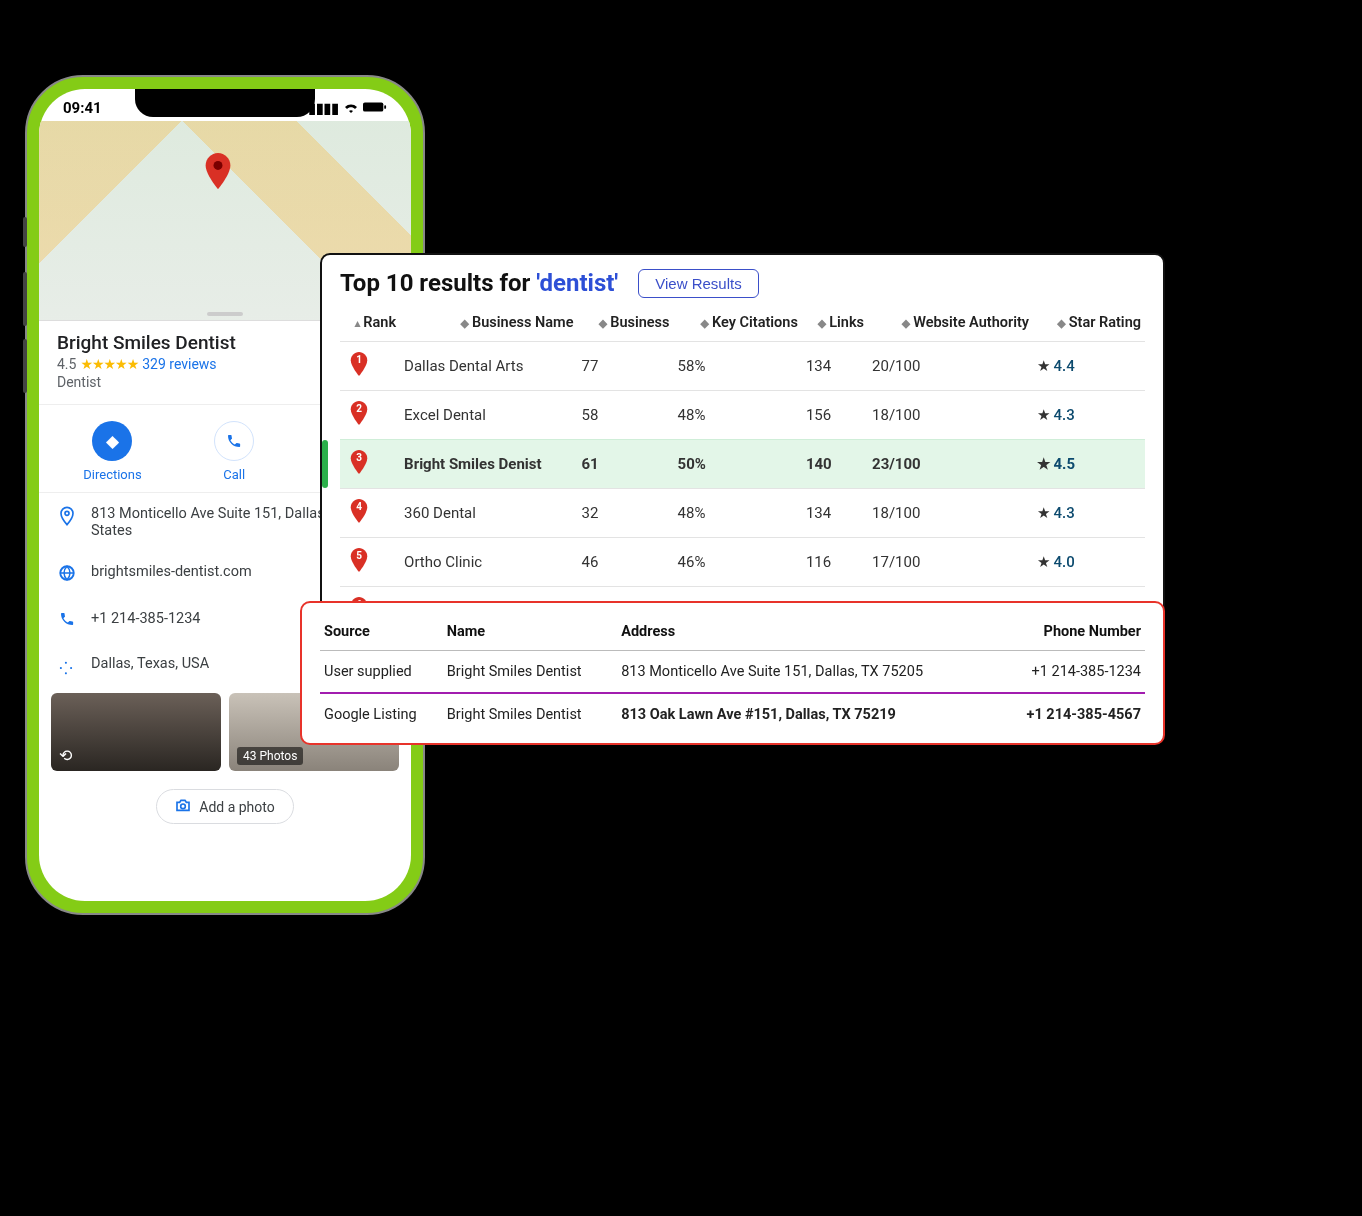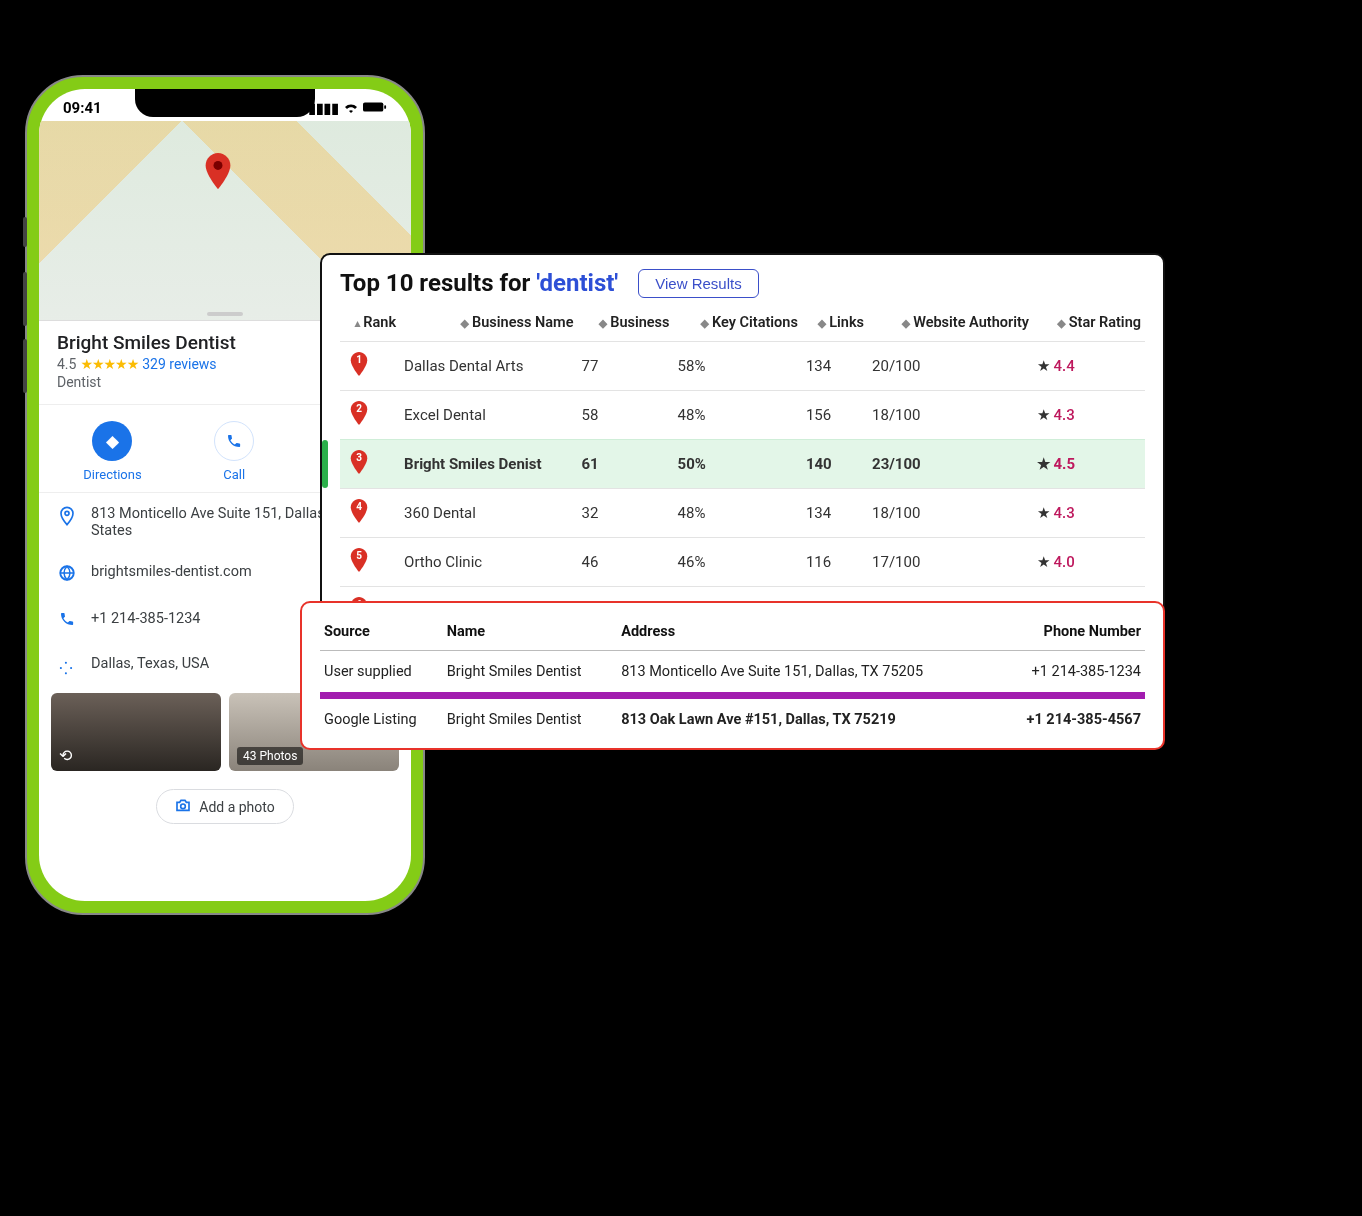--- a/index.html
+++ b/index.html
@@ -246,21 +246,21 @@
     position:relative;
     margin-left:6px;
   }
   .rank-pin svg { width:18px; height:24px; display:block;}
   .rank-pin .num{
     position:absolute; top:2px; left:0; right:0;
     text-align:center;
     color:#fff; font-size:10px; font-weight:700;
   }
   .star-cell { color:#f5b301; }
-  .star-cell .val { color:#be185d; margin-left:3px; font-weight:500;}
+  .star-cell .val { color:#0c4a6e; margin-left:3px; font-weight:500;}
   tr.highlight .star-cell .val { font-weight:700;}
 
   
   .nap-panel {
     position:absolute;
     left:300px;
     top:601px;
     width:865px;
     background:#fff;
     border:2.5px solid #e8332a;
@@ -279,21 +279,21 @@
   table.nap th {
     text-align:left;
     font-weight:700;
     color:#111;
     padding:6px 4px 10px;
     border-bottom:1.5px solid #bbb;
   }
   table.nap th:last-child, table.nap td:last-child { text-align:right; }
   table.nap td {
     padding:12px 4px;
-    border-bottom:7px solid #a21caf;
+    border-bottom:2px solid #a21caf;
     color:#222;
   }
   table.nap tr:last-child td { border-bottom:none; }
   .nap-mismatch { color:#e98b1f; font-weight:700; }
 
 </style>
 </head>
 <body>
 
 <div class="phone">

